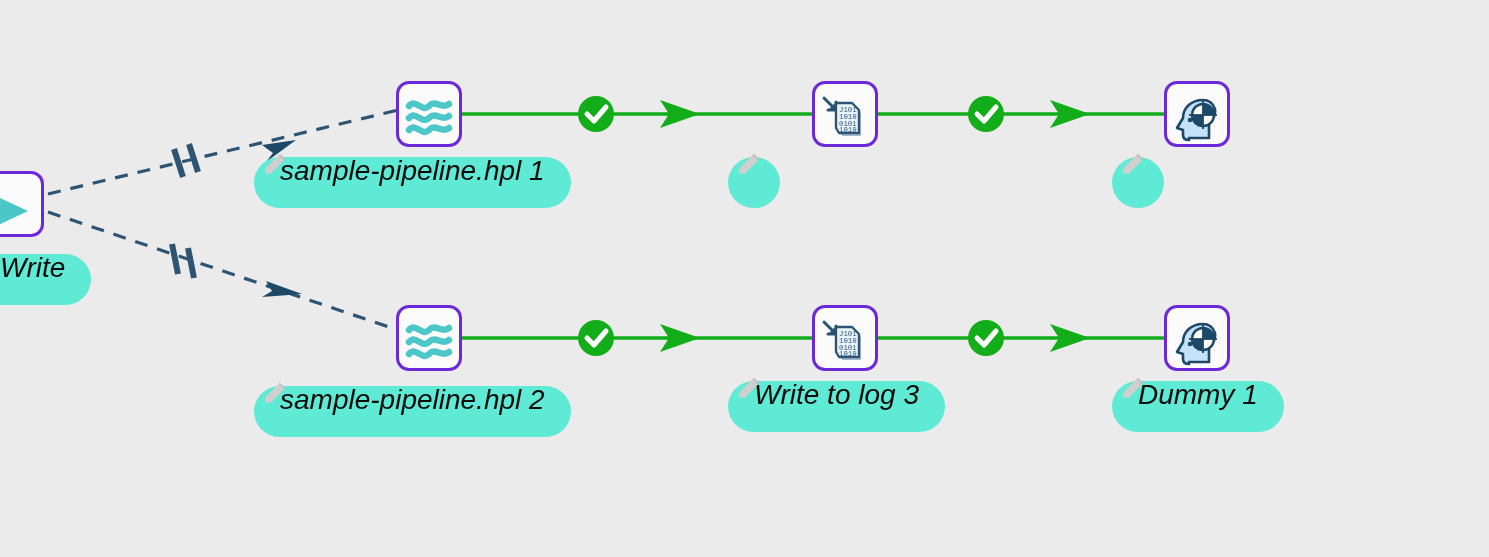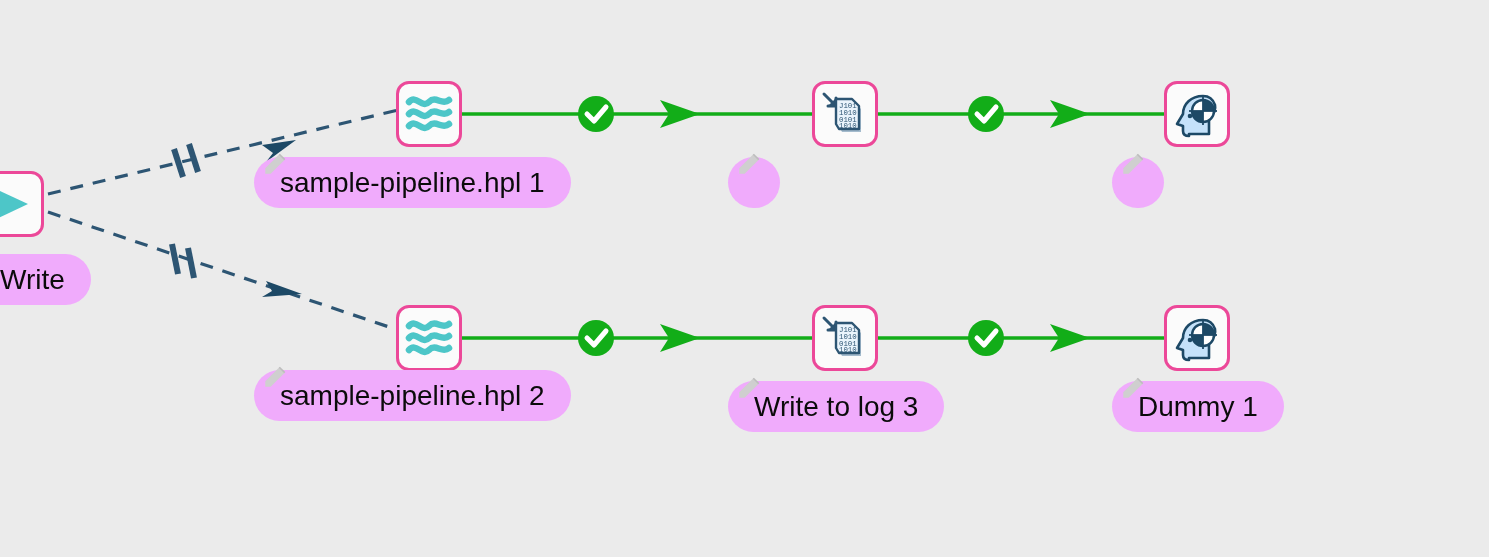--- a/index.html
+++ b/index.html
@@ -22,43 +22,44 @@
     width: 1489px;
     height: 557px;
     pointer-events: none;
   }
   .node {
     position: absolute;
     width: 66px;
     height: 66px;
     box-sizing: border-box;
     background: #fbfbfb;
-    border: 3px solid #ec4899;
+    border: 3px solid #6d28d9;
     border-radius: 13px;
     display: flex;
-    align-items: center;
+    align-items: flex-end;
     justify-content: center;
   }
   .node.start-node {
     border-radius: 13px;
   }
   .label-chip {
     position: absolute;
     height: 51px;
     box-sizing: border-box;
-    background: #f0abfc;
+    background: #5eead4;
     border-radius: 26px;
     display: flex;
-    align-items: center;
+    align-items: flex-start;
     justify-content: center;
     padding: 0 26px;
     color: #0b0b0b;
     font-size: 28px;
     line-height: 1;
     white-space: nowrap;
+    font-style: italic;
   }
   .label-chip .chip-text {
     display: block;
   }
   .pencil-icon {
     position: absolute;
     left: 8px;
     top: -6px;
     width: 26px;
     height: 26px;
@@ -237,21 +238,21 @@
     </svg>
   </div>
 
   <div class="label-chip" style="left:1112px; top:157px;">
     <svg class="pencil-icon" viewBox="0 0 24 24">
       <path d="M 3,21 L 3,16 L 16,3 L 21,8 L 8,21 Z" fill="#cfcfcf"></path>
       <path d="M 16,3 L 21,8" stroke="#bdbdbd" stroke-width="1.5"></path>
     </svg>
   </div>
 
-  <div class="label-chip" style="left:254px; top:370px;">
+  <div class="label-chip" style="left:254px; top:386px;">
     <svg class="pencil-icon" viewBox="0 0 24 24">
       <path d="M 3,21 L 3,16 L 16,3 L 21,8 L 8,21 Z" fill="#cfcfcf"></path>
       <path d="M 16,3 L 21,8" stroke="#bdbdbd" stroke-width="1.5"></path>
     </svg>
     <span class="chip-text">sample-pipeline.hpl 2</span>
   </div>
 
   <div class="label-chip" style="left:728px; top:381px;">
     <svg class="pencil-icon" viewBox="0 0 24 24">
       <path d="M 3,21 L 3,16 L 16,3 L 21,8 L 8,21 Z" fill="#cfcfcf"></path>

